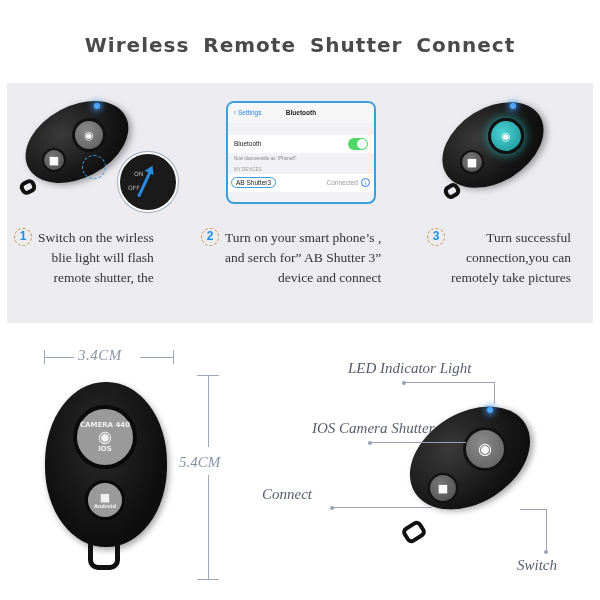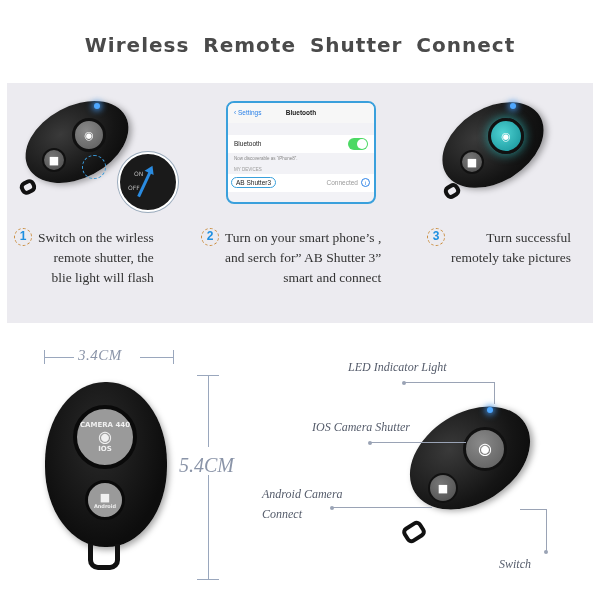--- a/index.html
+++ b/index.html
@@ -107,38 +107,38 @@
 
   
   .dim-h { position: absolute; left: 44px; top: 350px; width: 130px; height: 14px; }
   .dim-h .cap { position: absolute; top: 0; width: 1px; height: 14px; background: #9aa7bd; }
   .dim-h .line { position: absolute; top: 7px; height: 1px; background: #9aa7bd; }
   .dim-h .lbl { position: absolute; left: 34px; top: -3px; font-style: italic; font-size: 15px; color: #8a94a8; letter-spacing: 0.5px; }
 
   .dim-v { position: absolute; left: 197px; top: 375px; width: 40px; height: 205px; }
   .dim-v .cap { position: absolute; left: 0; width: 22px; height: 1px; background: #9aa7bd; }
   .dim-v .line { position: absolute; left: 11px; width: 1px; background: #9aa7bd; }
-  .dim-v .lbl { position: absolute; left: -18px; top: 79px; font-style: italic; font-size: 20px; color: #8a94a8; white-space: nowrap; }
+  .dim-v .lbl { position: absolute; left: -18px; top: 79px; font-style: italic; font-size: 15px; color: #8a94a8; white-space: nowrap; }
 
   #rfront { left: 40px; top: 372px; width: 130px; height: 210px; }
   #rfront .body { left: 5px; top: 10px; width: 122px; height: 165px; border-radius: 60px / 80px; background: radial-gradient(ellipse at 45% 35%, #2a2a2a, #0d0d0d 70%); }
   #rfront .btn-big { left: 33px; top: 33px; width: 64px; height: 64px; background: #9a9a9a; border: 4px solid #0a0a0a; color: #f0f0f0; flex-direction: column; font-size: 7px; }
   #rfront .btn-small { left: 45px; top: 108px; width: 40px; height: 40px; background: #9a9a9a; border: 3px solid #0a0a0a; color: #f0f0f0; flex-direction: column; font-size: 5px; }
   #rfront .loop { left: 48px; top: 172px; width: 32px; height: 26px; border-width: 5px; border-top: none; border-radius: 0 0 10px 10px; }
   .big-cam { font-size: 16px; line-height: 1; }
 
   
   #rside { left: 395px; top: 395px; width: 150px; height: 160px; }
   #rside .body { left: 10px; top: 18px; width: 130px; height: 90px; transform: rotate(-32deg); }
   #rside .btn-big { left: 68px; top: 32px; width: 44px; height: 44px; }
   #rside .btn-small { left: 33px; top: 78px; width: 30px; height: 30px; }
   #rside .led { left: 92px; top: 12px; }
   #rside .loop { left: 8px; top: 128px; width: 22px; height: 18px; transform: rotate(-32deg); }
 
-  .callout { position: absolute; font-style: italic; font-size: 12px; color: #555c6b; white-space: nowrap; }
+  .callout { position: absolute; font-style: italic; font-size: 15px; color: #555c6b; white-space: nowrap; }
   .leader { position: absolute; background: #9aa3b5; }
   .dot { position: absolute; width: 4px; height: 4px; border-radius: 50%; background: #9aa3b5; }
 </style>
 </head>
 <body>
 
 <div class="title">Wireless Remote Shutter Connect</div>
 
 <div class="panel"></div>
 
@@ -187,36 +187,37 @@
   <div class="btn-small">
       <span class="cam-glyph">■</span>
     </div>
   <div class="loop"></div>
 </div>
 
 <div class="step" id="step1">
   <span class="num">1</span>
   <div class="txt">
     <div>Switch on the wirless</div>
+    <div>blie light will flash</div>
     <div>remote shutter, the</div>
-    <div>blie light will flash</div>
   </div>
 </div>
 <div class="step" id="step2">
   <span class="num">2</span>
   <div class="txt">
     <div>Turn on your smart phone’s ,</div>
     <div>and serch for” AB Shutter 3”</div>
-    <div>smart and connect</div>
+    <div>device and connect</div>
   </div>
 </div>
 <div class="step" id="step3">
   <span class="num">3</span>
   <div class="txt">
     <div>Turn successful</div>
+    <div>connection,you can</div>
     <div>remotely take pictures</div>
   </div>
 </div>
 
 <div class="dim-h">
   <div class="cap" style="left:0;"></div>
   <div class="line" style="left:0;width:30px;"></div>
   <span class="lbl">3.4CM</span>
   <div class="line" style="left:96px;width:34px;"></div>
   <div class="cap" style="left:129px;"></div>
@@ -259,22 +260,21 @@
 <div class="callout" style="left:348px;top:360px;">LED Indicator Light</div>
 <div class="dot" style="left:402px;top:381px;"></div>
 <div class="leader" style="left:404px;top:382px;width:90px;height:1px;"></div>
 <div class="leader" style="left:494px;top:382px;width:1px;height:22px;"></div>
 
 <div class="callout" style="left:312px;top:420px;">IOS Camera Shutter</div>
 <div class="dot" style="left:368px;top:441px;"></div>
 <div class="leader" style="left:370px;top:442px;width:96px;height:1px;"></div>
 
 <div class="callout" style="left:262px;top:484px;line-height:20px;">
-  <div>Android Camera</div>
   <div>Connect</div>
 </div>
 <div class="dot" style="left:330px;top:506px;"></div>
 <div class="leader" style="left:332px;top:507px;width:100px;height:1px;"></div>
 
 <div class="leader" style="left:520px;top:509px;width:26px;height:1px;"></div>
 <div class="leader" style="left:546px;top:509px;width:1px;height:42px;"></div>
 <div class="dot" style="left:544px;top:550px;"></div>
-<div class="callout" style="left:499px;top:557px;">Switch</div>
+<div class="callout" style="left:517px;top:557px;">Switch</div>
 
 </body></html>

